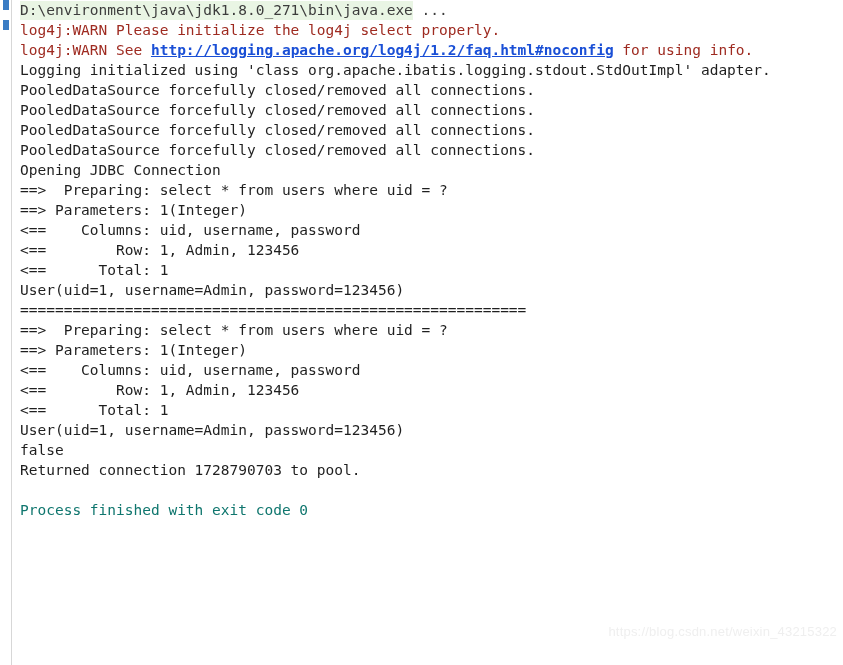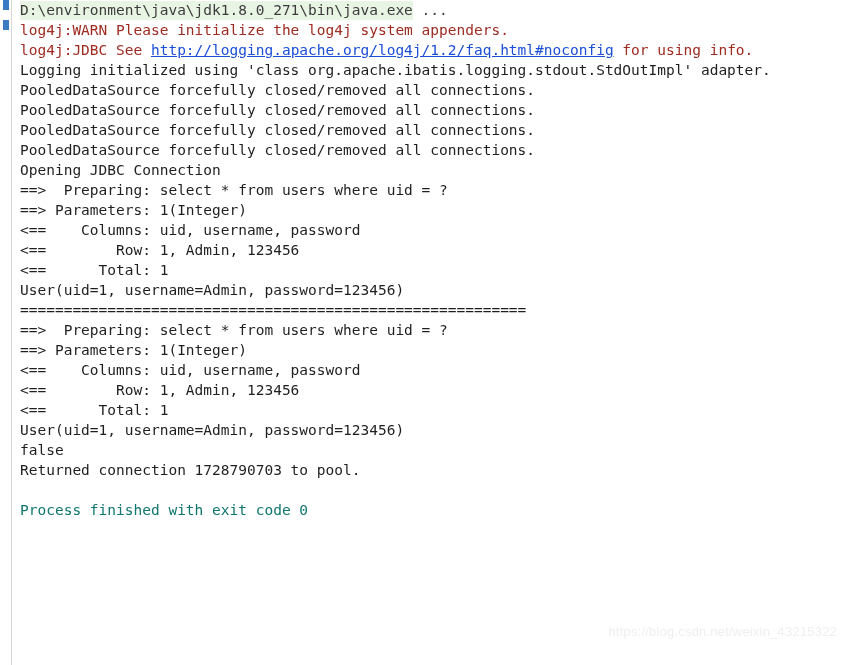--- a/index.html
+++ b/index.html
@@ -69,20 +69,21 @@
     background: #e9f5e4;
     padding: 1px 0 2px 0;
   }
 
   .line.warn {
     color: #9e2a20;
   }
   .line.warn .link {
     color: #1a4fd6;
     text-decoration: underline;
+    font-weight: bold;
   }
 
   .line.info     { color: #1f1f1f; }
   .line.sep      { color: #1f1f1f; }
   .line.blank    { color: transparent; }
   .line.finished { color: #0f766e; }
 
   
   #watermark {
     position: absolute;
@@ -102,22 +103,22 @@
 <div id="console-root">
 
   <div id="gutter">
     <div class="gutter-marker m1"></div>
     <div class="gutter-marker m2"></div>
   </div>
 
   <div id="console-output">
 
   <div class="line cmd"><span class="hl">D:\environment\java\jdk1.8.0_271\bin\java.exe</span><span> ...</span></div>
-      <div class="line warn">log4j:WARN Please initialize the log4j system appenders.</div>
-      <div class="line warn"><span>log4j:JDBC See </span><span class="link">http://logging.apache.org/log4j/1.2/faq.html#noconfig</span><span> for using info.</span></div>
+      <div class="line warn">log4j:WARN Please initialize the log4j select properly.</div>
+      <div class="line warn"><span>log4j:WARN See </span><span class="link">http://logging.apache.org/log4j/1.2/faq.html#noconfig</span><span> for using info.</span></div>
       <div class="line info">Logging initialized using 'class org.apache.ibatis.logging.stdout.StdOutImpl' adapter.</div>
       <div class="line info">PooledDataSource forcefully closed/removed all connections.</div>
       <div class="line info">PooledDataSource forcefully closed/removed all connections.</div>
       <div class="line info">PooledDataSource forcefully closed/removed all connections.</div>
       <div class="line info">PooledDataSource forcefully closed/removed all connections.</div>
       <div class="line info">Opening JDBC Connection</div>
       <div class="line info">==&gt;  Preparing: select * from users where uid = ?</div>
       <div class="line info">==&gt; Parameters: 1(Integer)</div>
       <div class="line info">&lt;==    Columns: uid, username, password</div>
       <div class="line info">&lt;==        Row: 1, Admin, 123456</div>

